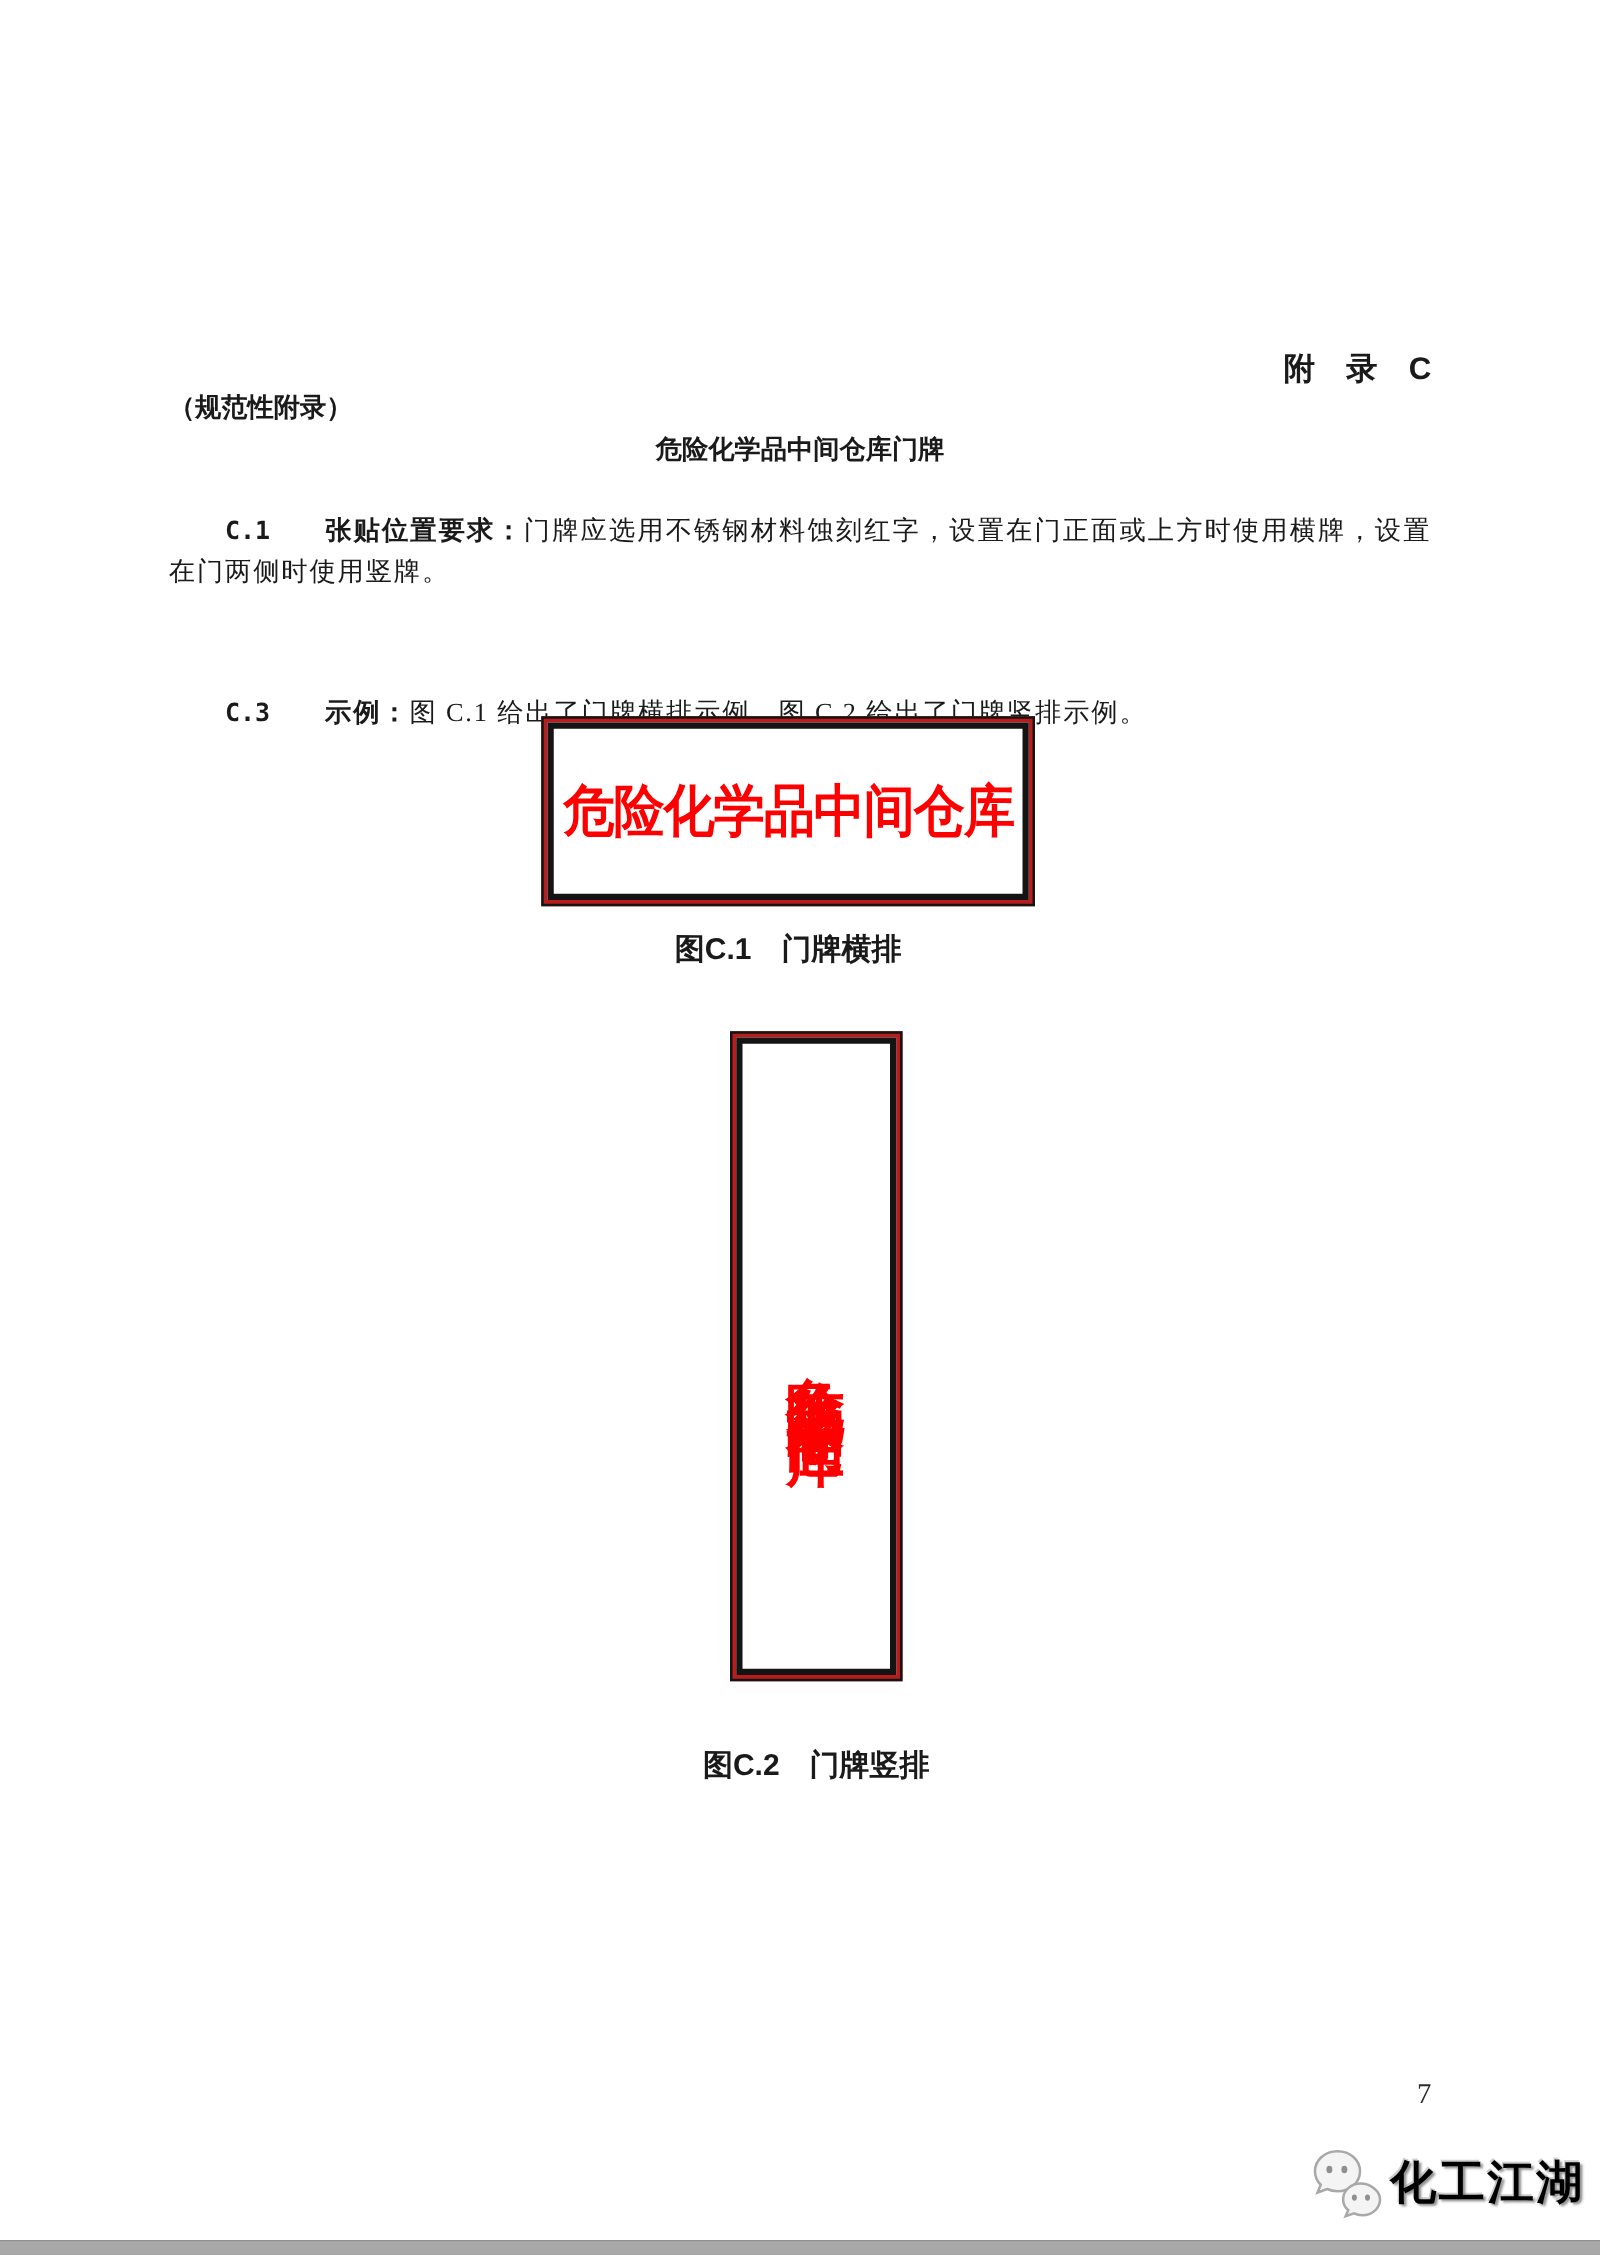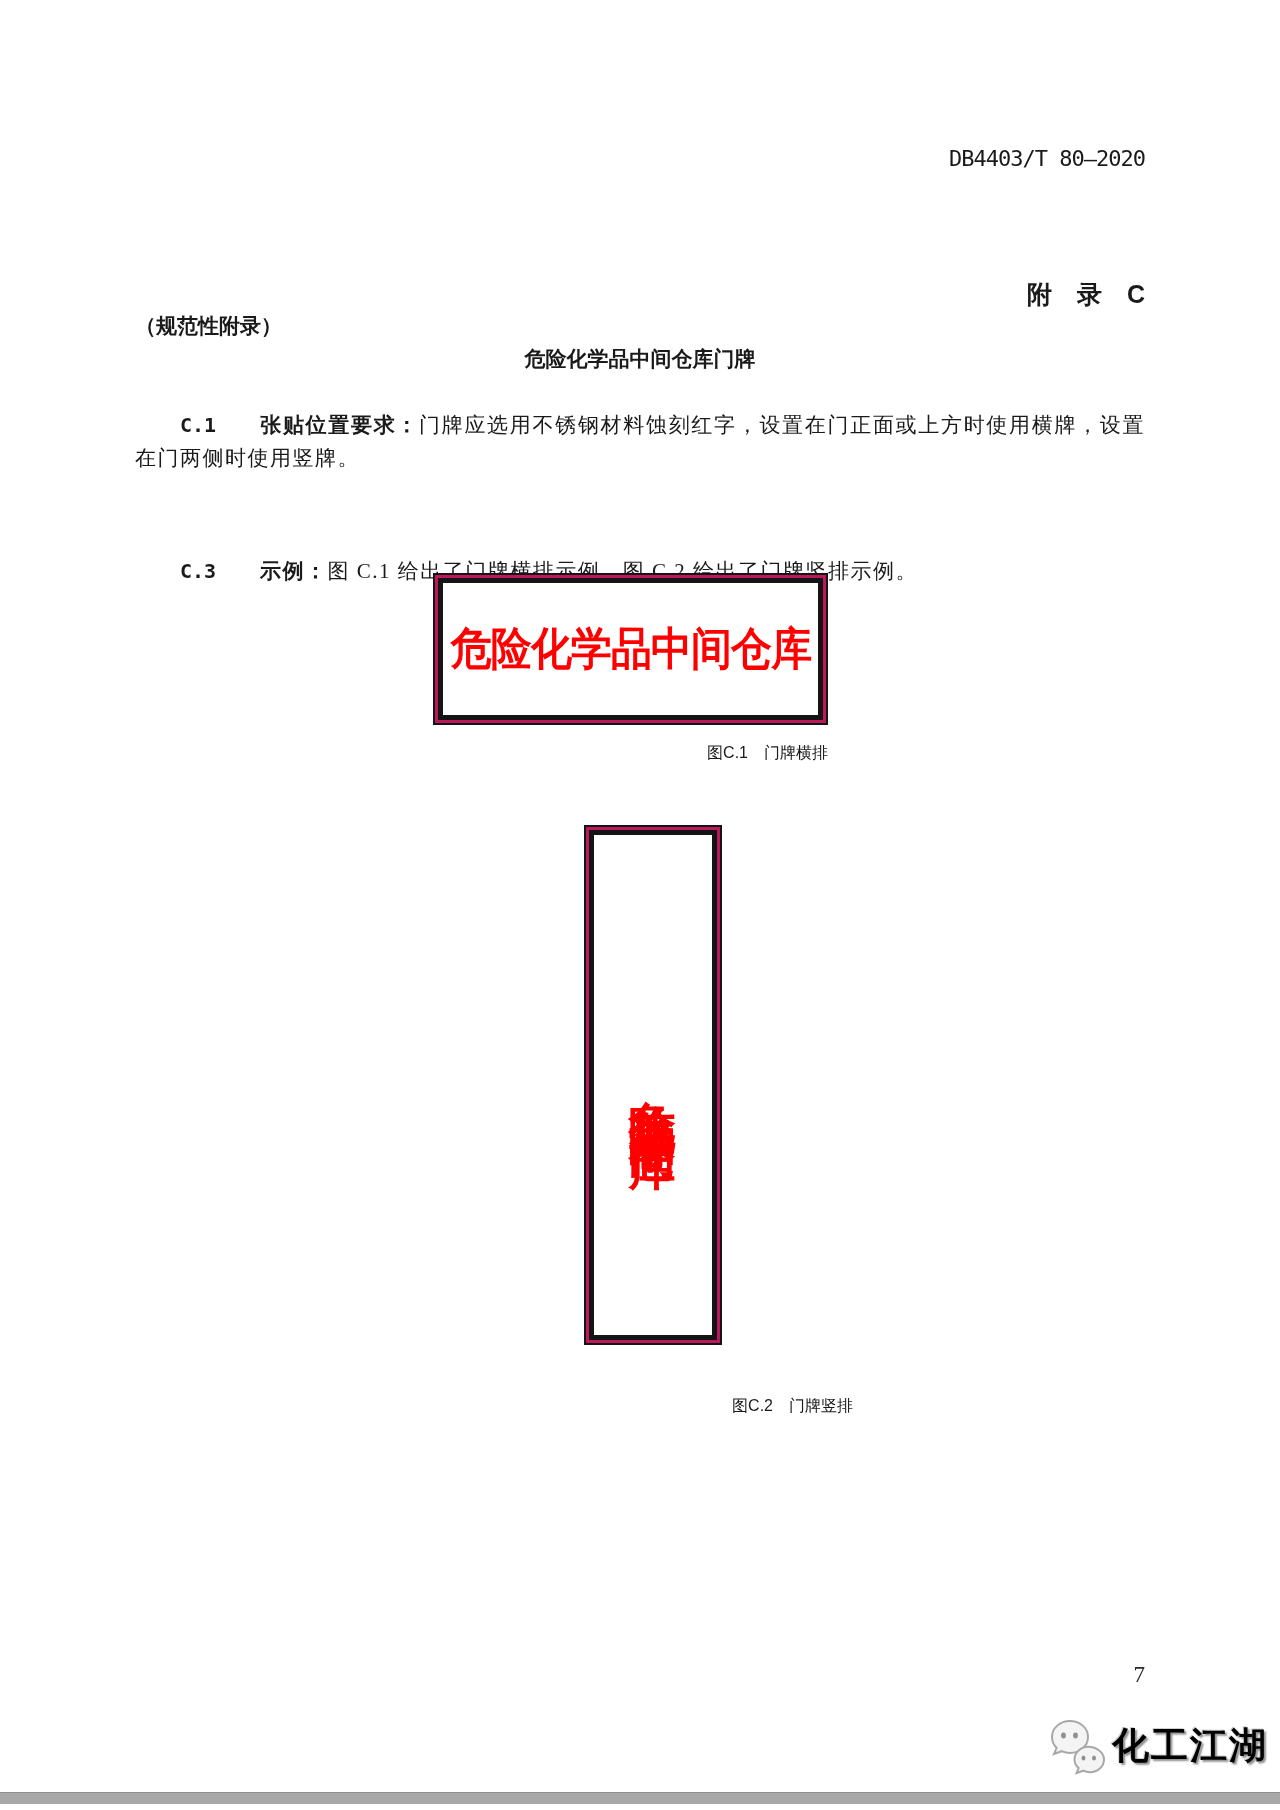--- a/index.html
+++ b/index.html
@@ -44,21 +44,21 @@
     letter-spacing:0;
   }
   .clause .term{
     font-family:"Liberation Sans", sans-serif;font-weight:bold;
   }
   .clause-c1{top:408px;}
   .clause-c2{top:477px;}
   .clause-c3{top:510px;margin-top:44px;}
   
   .sign{
-    position:absolute;background:#be185d;
+    position:absolute;background:#b91c1c;
     border:2px solid #141414;padding:3px;box-sizing:border-box;
   }
   .sign-inner{
     width:100%;height:100%;box-sizing:border-box;
     border:5px solid #141414;background:#ffffff;
     display:flex;align-items:center;justify-content:center;
   }
   .sign-h{left:433px;top:573px;width:395px;height:152px;}
   .sign-h .sign-text{
     font-family:"Liberation Sans", sans-serif;font-weight:bold;
@@ -66,22 +66,22 @@
     letter-spacing:-1px;transform:scaleX(0.91);
   }
   .sign-v{left:584px;top:825px;width:138px;height:520px;}
   .sign-v .sign-text{
     font-family:"Liberation Sans", sans-serif;font-weight:bold;
     font-size:47px;color:#ff0000;
     writing-mode:vertical-rl;text-orientation:upright;
     letter-spacing:5px;line-height:1;
   }
   .fig-caption{
-    position:absolute;text-align:right;
-    font-family:"Liberation Sans", sans-serif;font-weight:normal;font-size:16px;
+    position:absolute;text-align:center;
+    font-family:"Liberation Sans", sans-serif;font-weight:bold;font-size:24px;
     color:#1a1a1a;white-space:pre;
   }
   .caption-c1{left:433px;top:743px;width:395px;}
   .caption-c2{left:453px;top:1396px;width:400px;}
   
   .page-number{
     position:absolute;top:1662px;left:135px;width:1010px;text-align:right;
     font-family:"Liberation Serif", serif;font-size:23px;color:#2a2a2a;
   }
   .watermark{
@@ -98,21 +98,20 @@
   .footer-bar{
     position:absolute;left:0;top:1792px;width:1280px;height:12px;
     background:#a8a8a8;border-top:1px solid #8f8f8f;box-sizing:border-box;
   }
 </style>
 </head>
 <body>
 
 <div class="page">
 
-  <div class="header-code">DB4403/T 80—2020</div>
 
   <div class="title1">附　录　C</div>
   <div class="title2">（规范性附录）</div>
   <div class="title3">危险化学品中间仓库门牌</div>
 
   <div class="clause clause-c1"><span class="num">C.1</span><span class="term">张贴位置要求：</span><span class="body">门牌应选用不锈钢材料蚀刻红字，设置在门正面或上方时使用横牌，设置在门两侧时使用竖牌。</span></div>
 
 
   <div class="clause clause-c3"><span class="num">C.3</span><span class="term">示例：</span><span class="body">图 C.1 给出了门牌横排示例，图 C.2 给出了门牌竖排示例。</span></div>
 

